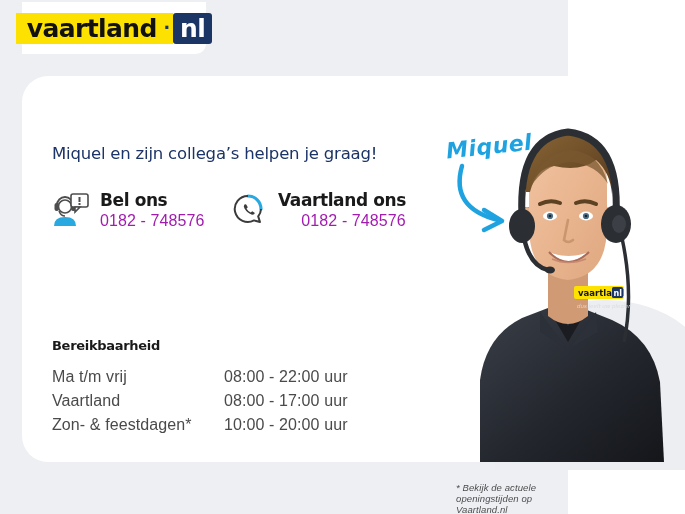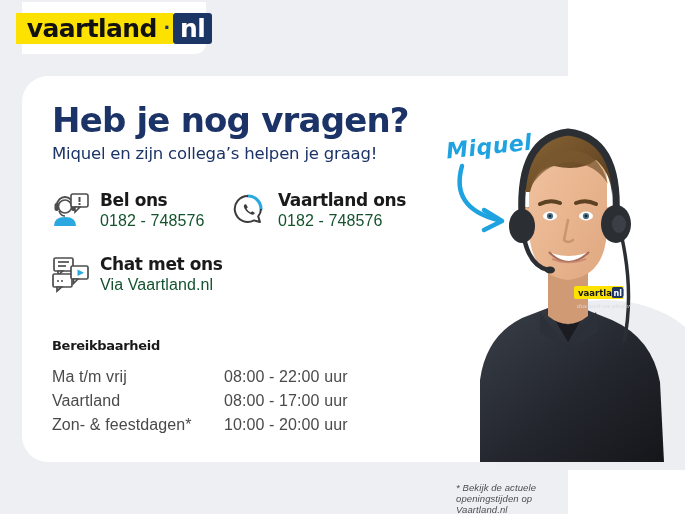--- a/index.html
+++ b/index.html
@@ -153,23 +153,24 @@
     font-size: 17px;
     font-weight: 700;
     color: #1a1a1a;
     letter-spacing: -0.4px;
     line-height: 20px;
   }
   .c-sub {
     font-family: "Liberation Sans", sans-serif;
     font-size: 16px;
     font-weight: 400;
-    color: #14532d;
+    color: #a21caf;
     line-height: 22px;
     letter-spacing: 0.1px;
+    text-align: right;
   }
 
   
   .avail-title {
     position: absolute;
     left: 52px;
     top: 338px;
     font-family: "DejaVu Sans", sans-serif;
     font-size: 13px;
     font-weight: 700;
@@ -338,21 +339,20 @@
       </g>
     </svg>
   </div>
 
   <div class="miquel-label">Miquel</div>
   <svg class="miquel-arrow" viewBox="0 0 110 80">
     <path d="M22 6 Q10 48 58 60" stroke="#1ea2e0" stroke-width="4.5" fill="none" stroke-linecap="round"></path>
     <path d="M44 50 L62 61 L44 70" stroke="#1ea2e0" stroke-width="4.5" fill="none" stroke-linecap="round" stroke-linejoin="round"></path>
   </svg>
 
-  <div class="headline">Heb je nog vragen?</div>
   <div class="subhead">Miquel en zijn collega’s helpen je graag!</div>
 
   <div class="contact c-call">
     <div class="c-icon">
       <svg viewBox="0 0 42 42" width="42" height="42">
         <path d="M7 17 a8 8 0 0 1 16 0" stroke="#4d4d4d" stroke-width="2" fill="none"></path>
         <rect x="4.5" y="15" width="4.5" height="8" rx="2" fill="#4d4d4d"></rect>
         <rect x="21" y="15" width="4.5" height="8" rx="2" fill="#4d4d4d"></rect>
         <path d="M9 23 q2 5 6 5" stroke="#4d4d4d" stroke-width="1.6" fill="none"></path>
         <circle cx="15" cy="18.5" r="6.5" fill="#ffffff" stroke="#4d4d4d" stroke-width="1.6"></circle>
@@ -376,40 +376,20 @@
         <path d="M20 8 a13 13 0 1 0 6 24.4 l6 1.6 l-1.8 -5.6 a13 13 0 0 0 2.8 -7.4" stroke="#3b3b3b" stroke-width="2" fill="none" stroke-linejoin="round"></path>
         <path d="M16.5 16.5 q-1.5 1.5 0 4 q2.8 4.6 7 6 q2.6 0.6 3.4 -1.4 l-2.6 -1.8 l-1.6 1.2 q-2.6 -1.2 -4.2 -3.8 l1.3 -1.5 l-1.6 -2.7 q-1.2 -0.6 -1.7 0 Z" fill="#3b3b3b"></path>
       </svg>
     </div>
     <div class="c-text">
       <div class="c-title">Vaartland ons</div>
       <div class="c-sub">0182 - 748576</div>
     </div>
   </div>
 
-  <div class="contact c-chat">
-    <div class="c-icon">
-      <svg viewBox="0 0 42 42" width="42" height="42">
-        <rect x="4" y="6" width="19" height="13" rx="1.5" fill="#ffffff" stroke="#4d4d4d" stroke-width="1.7"></rect>
-        <path d="M8 19 l0 4.5 l4.5 -4.5 Z" fill="#ffffff" stroke="#4d4d4d" stroke-width="1.7"></path>
-        <line x1="8" y1="10" x2="19" y2="10" stroke="#4d4d4d" stroke-width="1.7"></line>
-        <line x1="8" y1="14" x2="16" y2="14" stroke="#4d4d4d" stroke-width="1.7"></line>
-        <rect x="3" y="22" width="19" height="13" rx="1.5" fill="#ffffff" stroke="#4d4d4d" stroke-width="1.7"></rect>
-        <path d="M7 35 l0 4 l4.5 -4 Z" fill="#ffffff" stroke="#4d4d4d" stroke-width="1.7"></path>
-        <line x1="7" y1="29" x2="13" y2="29" stroke="#4d4d4d" stroke-width="1.7" stroke-dasharray="2 2"></line>
-        <rect x="21" y="14" width="17" height="13" rx="1.5" fill="#ffffff" stroke="#4d4d4d" stroke-width="1.7"></rect>
-        <path d="M28 27 l-4.5 4.5 l0 -4.5 Z" fill="#ffffff" stroke="#4d4d4d" stroke-width="1.7"></path>
-        <path d="M27.5 17.5 l6.5 3.2 l-6.5 3.2 Z" fill="#29a9e0"></path>
-      </svg>
-    </div>
-    <div class="c-text">
-      <div class="c-title">Chat met ons</div>
-      <div class="c-sub">Via Vaartland.nl</div>
-    </div>
-  </div>
 
   <div class="avail-title">Bereikbaarheid</div>
   <div class="hours">
     <div class="hours-row">
       <div class="hours-day">Ma t/m vrij</div>
       <div class="hours-time">08:00 - 22:00 uur</div>
     </div>
     <div class="hours-row">
       <div class="hours-day">Vaartland</div>
       <div class="hours-time">08:00 - 17:00 uur</div>

